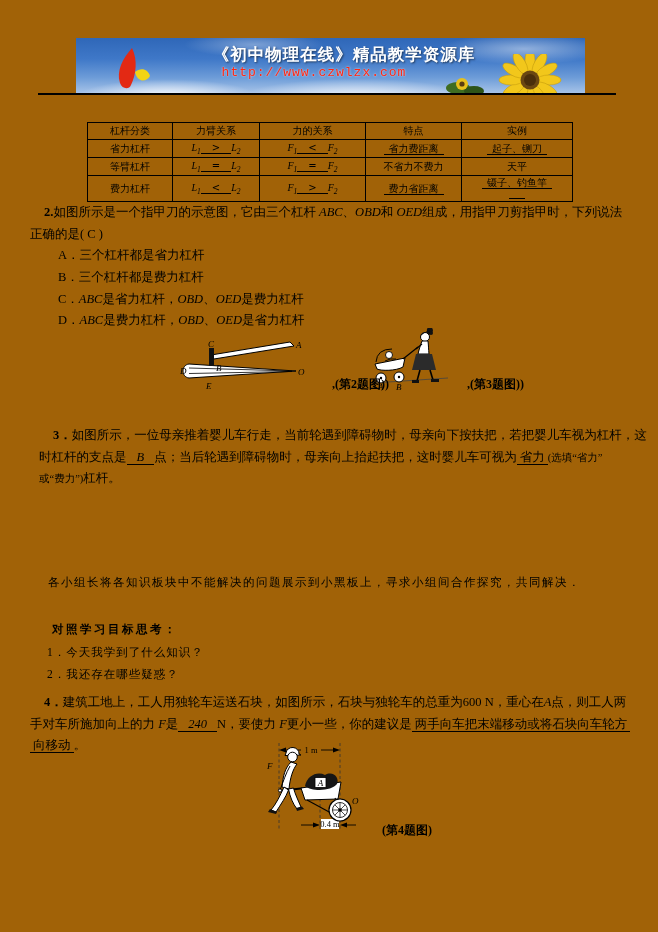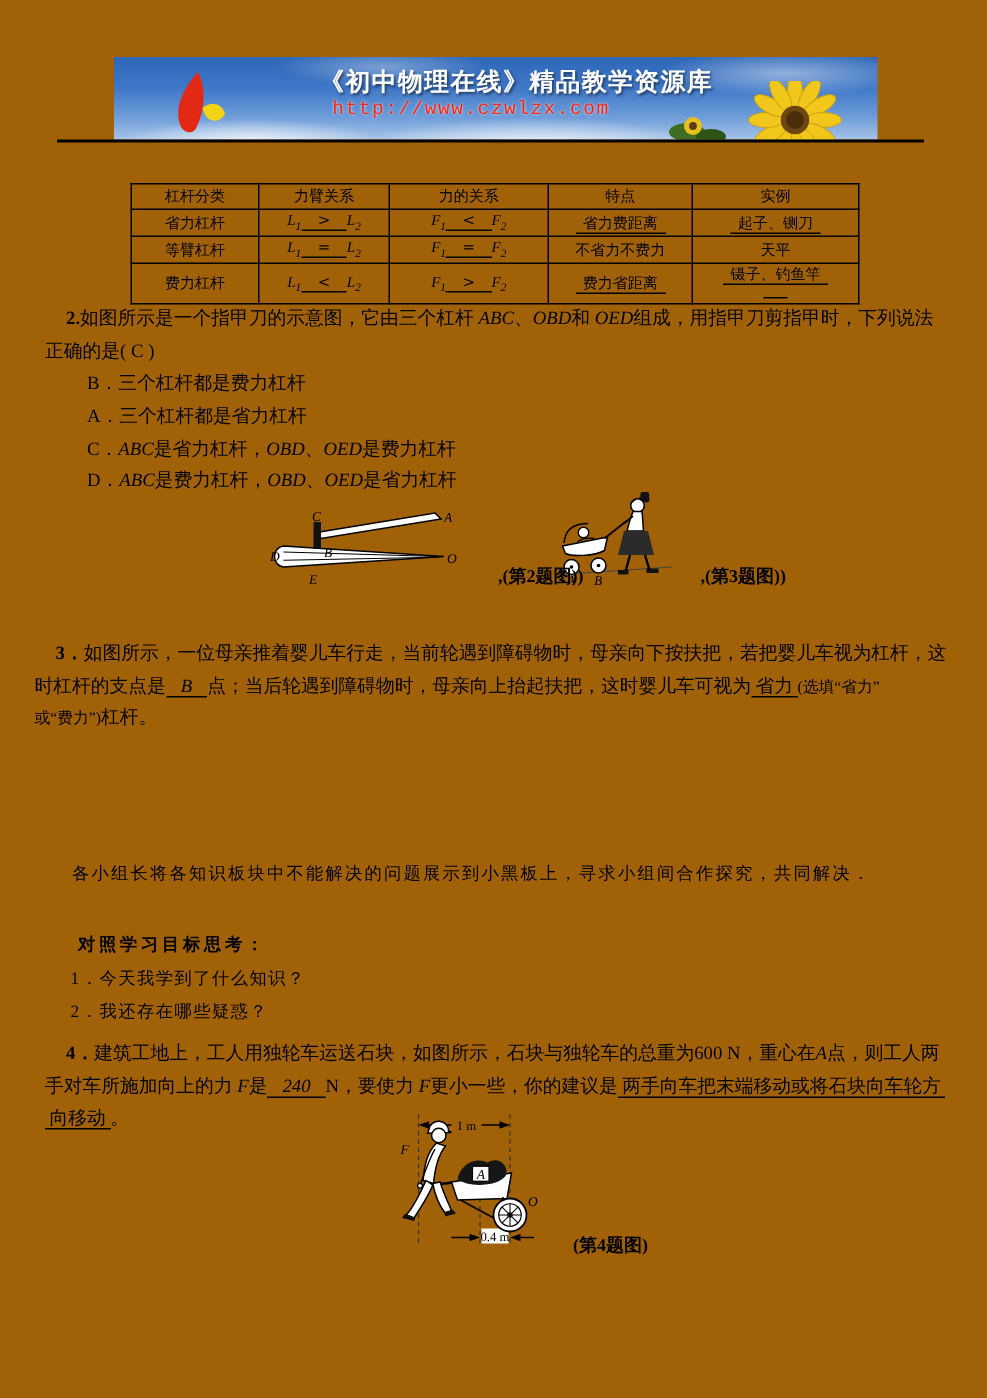--- a/index.html
+++ b/index.html
@@ -134,22 +134,22 @@
       <td><span class="r-v">F</span><sub class="r-vs">1</sub><span class="r-op">&gt;</span><span class="r-v">F</span><sub class="r-vs">2</sub></td>
       <td><span class="tu">费力省距离</span></td>
       <td><span class="tu">镊子、钓鱼竿</span><br><span class="tu-blank"></span></td>
     </tr>
   </tbody>
     </table>
 
   <div class="para" style="left:30px;top:202px">
     <div class="tl ind-num"><span class="r-b">2.</span><span class="r-n">如图所示是一个指甲刀的示意图，它由三个杠杆 </span><span class="r-i">ABC</span><span class="r-n">、</span><span class="r-i">OBD</span><span class="r-n">和 </span><span class="r-i">OED</span><span class="r-n">组成，用指甲刀剪指甲时，下列说法</span></div>
     <div class="tl"><span class="r-n">正确的是(  C  )</span></div>
+    <div class="tl ind-opt"><span class="r-n">A．三个杠杆都是省力杠杆</span></div>
     <div class="tl ind-opt"><span class="r-n">B．三个杠杆都是费力杠杆</span></div>
-    <div class="tl ind-opt"><span class="r-n">A．三个杠杆都是省力杠杆</span></div>
     <div class="tl ind-opt"><span class="r-n">C．</span><span class="r-i">ABC</span><span class="r-n">是省力杠杆，</span><span class="r-i">OBD</span><span class="r-n">、</span><span class="r-i">OED</span><span class="r-n">是费力杠杆</span></div>
     <div class="tl ind-opt"><span class="r-n">D．</span><span class="r-i">ABC</span><span class="r-n">是费力杠杆，</span><span class="r-i">OBD</span><span class="r-n">、</span><span class="r-i">OED</span><span class="r-n">是省力杠杆</span></div>
   </div>
 
   <svg class="fig" style="left:180px;top:338px" width="130" height="55" viewBox="0 0 130 55">
     <polygon points="31,17 110,4 114,8 34,21" fill="#fff" stroke="#000" stroke-width="1"></polygon>
     <path d="M9,26 L116,33 L9,40 C1,39 1,27 9,26 Z" fill="#fff" stroke="#000" stroke-width="1"></path>
     <line x1="9" y1="30" x2="112" y2="33" stroke="#000" stroke-width="0.8"></line>
     <line x1="9" y1="35.5" x2="112" y2="33.5" stroke="#000" stroke-width="0.8"></line>
     <rect x="29" y="10" width="5" height="18" fill="#111"></rect>
@@ -181,21 +181,21 @@
     <polygon points="44,26 60,26 64,42 40,42" fill="#2b2b2b"></polygon>
     <line x1="48" y1="42" x2="45" y2="53" stroke="#000" stroke-width="1.6"></line>
     <line x1="58" y1="42" x2="61" y2="52" stroke="#000" stroke-width="1.6"></line>
     <rect x="40" y="52" width="7" height="3" fill="#111"></rect>
     <rect x="59" y="51" width="8" height="3" fill="#111"></rect>
     <text x="6" y="62">A</text>
     <text x="24" y="62">B</text>
   </svg>
   <div class="caption" style="left:443px;top:376px">,(第3题图))</div>
 
-  <div class="para" style="left:23px;top:425px">
+  <div class="para" style="left:39px;top:425px">
     <div class="tl ind-num"><span class="r-b">3．</span><span class="r-n">如图所示，一位母亲推着婴儿车行走，当前轮遇到障碍物时，母亲向下按扶把，若把婴儿车视为杠杆，这</span></div>
     <div class="tl"><span class="r-n">时杠杆的支点是</span><span class="r-u">B</span><span class="r-n">点；当后轮遇到障碍物时，母亲向上抬起扶把，这时婴儿车可视为</span><span class="r-ua">省力</span><span class="r-h">(选填“省力”</span></div>
     <div class="tl"><span class="r-h">或“费力”)</span><span class="r-n">杠杆。</span></div>
   </div>
 
   <div class="note">各小组长将各知识板块中不能解决的问题展示到小黑板上，寻求小组间合作探究，共同解决．</div>
 
   <div class="obj-head">对照学习目标思考：</div>
   <div class="obj-item" style="top:645px">1．今天我学到了什么知识？</div>
   <div class="obj-item" style="top:667px">2．我还存在哪些疑惑？</div>

